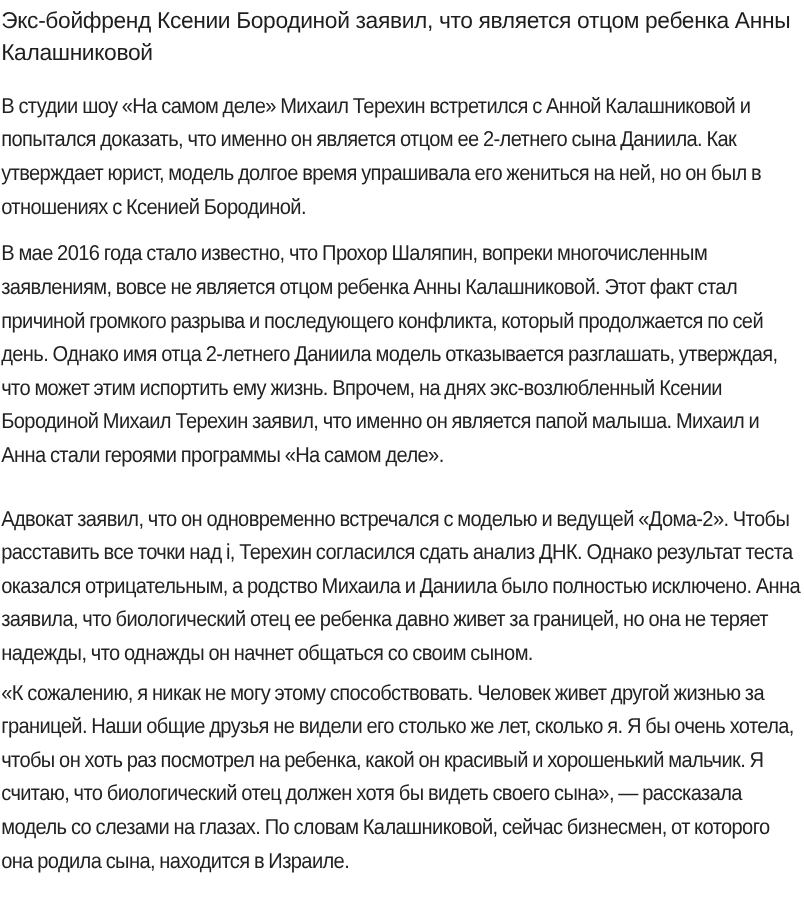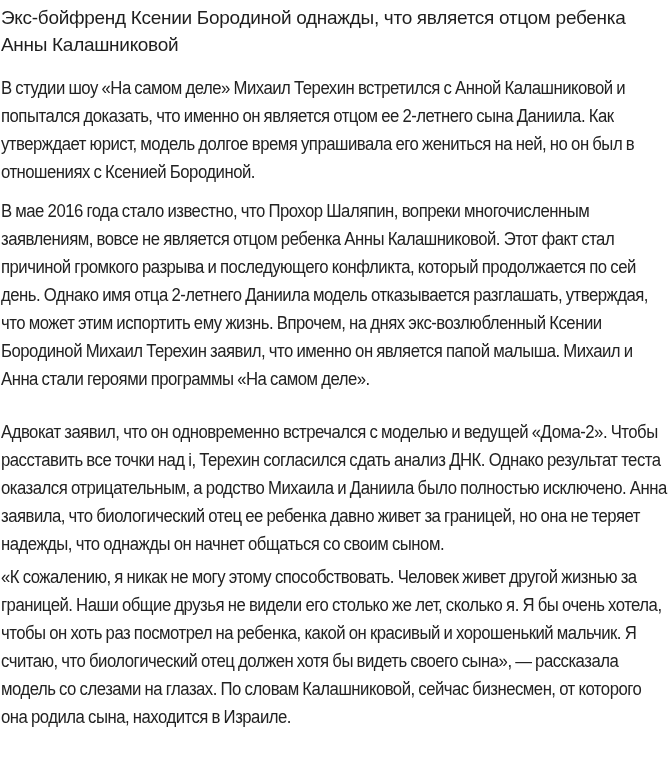--- a/index.html
+++ b/index.html
@@ -43,18 +43,18 @@
     }
     .p1 { position: absolute; top: 74px; }
     .p2 { position: absolute; top: 197px; }
     .p3 { position: absolute; top: 418px; }
     .p4 { position: absolute; top: 563px; }
   </style>
 </head>
 <body>
 
 <div class="article">
-  <h1 class="title">Экс-бойфренд Ксении Бородиной однажды, что является отцом ребенка Анны Калашниковой</h1>
+  <h1 class="title">Экс-бойфренд Ксении Бородиной заявил, что является отцом ребенка Анны Калашниковой</h1>
   <p class="para p1">В студии шоу «На самом деле» Михаил Терехин встретился с Анной Калашниковой и попытался доказать, что именно он является отцом ее 2-летнего сына Даниила. Как утверждает юрист, модель долгое время упрашивала его жениться на ней, но он был в отношениях с Ксенией Бородиной.</p>
   <p class="para p2">В мае 2016 года стало известно, что Прохор Шаляпин, вопреки многочисленным заявлениям, вовсе не является отцом ребенка Анны Калашниковой. Этот факт стал причиной громкого разрыва и последующего конфликта, который продолжается по сей день. Однако имя отца 2-летнего Даниила модель отказывается разглашать, утверждая, что может этим испортить ему жизнь. Впрочем, на днях экс-возлюбленный Ксении Бородиной Михаил Терехин заявил, что именно он является папой малыша. Михаил и Анна стали героями программы «На самом деле».</p>
   <p class="para p3">Адвокат заявил, что он одновременно встречался с моделью и ведущей «Дома-2». Чтобы расставить все точки над i, Терехин согласился сдать анализ ДНК. Однако результат теста оказался отрицательным, а родство Михаила и Даниила было полностью исключено. Анна заявила, что биологический отец ее ребенка давно живет за границей, но она не теряет надежды, что однажды он начнет общаться со своим сыном.</p>
   <p class="para p4">«К сожалению, я никак не могу этому способствовать. Человек живет другой жизнью за границей. Наши общие друзья не видели его столько же лет, сколько я. Я бы очень хотела, чтобы он хоть раз посмотрел на ребенка, какой он красивый и хорошенький мальчик. Я считаю, что биологический отец должен хотя бы видеть своего сына», — рассказала модель со слезами на глазах. По словам Калашниковой, сейчас бизнесмен, от которого она родила сына, находится в Израиле.</p>
 </div>
 
 </body></html>

